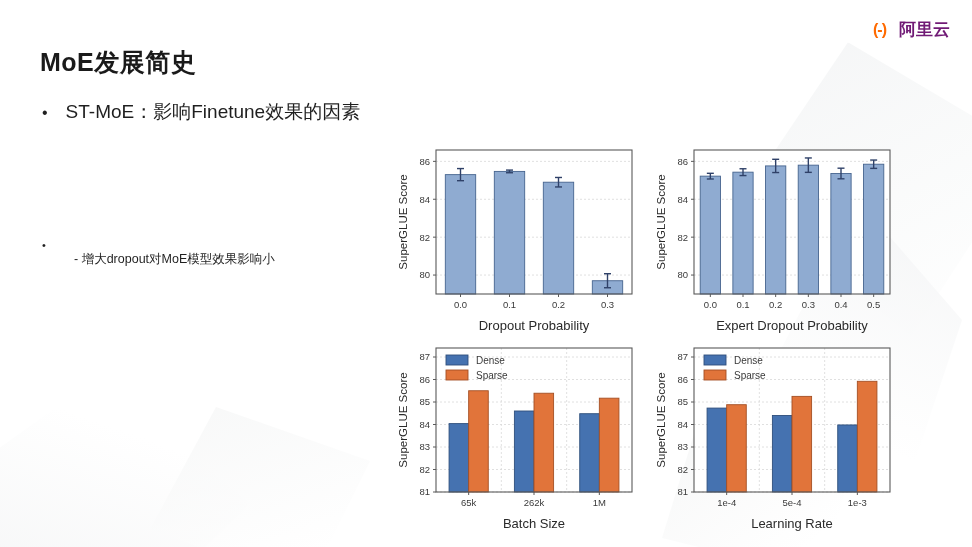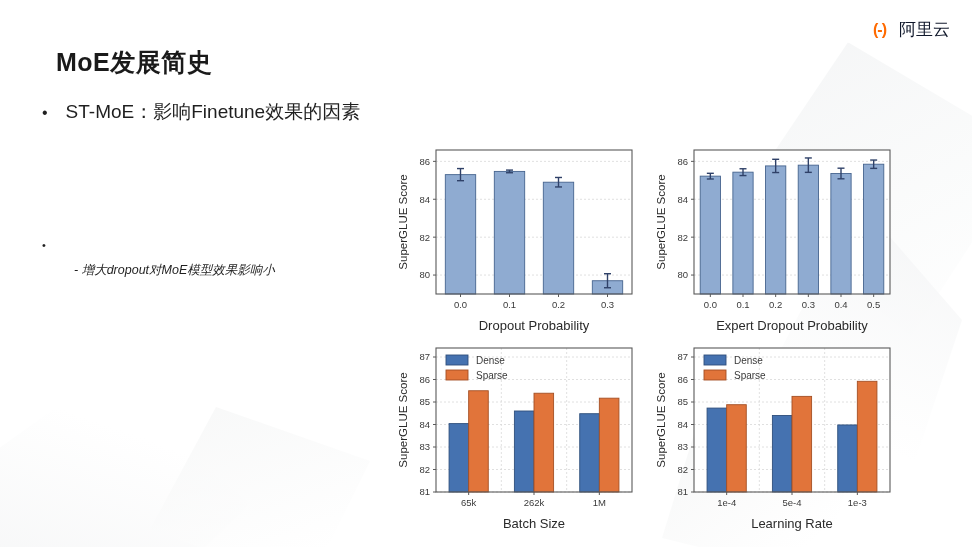--- a/index.html
+++ b/index.html
@@ -60,47 +60,46 @@
     position: absolute; right: 22px; top: 18px;
     display: flex; align-items: center; gap: 5px;
   }
   .logo-mark {
     width: 29px; height: 20px;
     display: flex; align-items: center; justify-content: center;
     color: #ff6a00; font-size: 16px; font-weight: bold;
     letter-spacing: -1px;
   }
   .logo-text {
-    color: #0f172a; font-size: 17px; font-weight: normal;
+    color: #701a75; font-size: 17px; font-weight: bold;
     letter-spacing: 0px;
   }
 
   
   .page-title {
     position: absolute; left: 40px; top: 46px;
     font-size: 25px; font-weight: bold; color: #1a1a1a;
     letter-spacing: .5px;
-    margin-left: 16px;
   }
   .bullet-l1 {
     position: absolute; left: 42px; top: 99px;
     display: flex; align-items: baseline; gap: 18px;
     font-size: 19px; color: #1f1f1f;
   }
   .bullet-l1 .dot { font-size: 16px; line-height: 1; }
 
   .sub-block { position: absolute; left: 42px; top: 240px; }
   .bullet-l2 {
     display: flex; align-items: baseline; gap: 18px;
     font-size: 13px; color: #1f1f1f;
   }
   .bullet-l2 .dot { font-size: 11px; line-height: 1; }
   .bullet-l3 {
-    margin-left: 32px; margin-top: 11px;
-    font-size: 12.5px; color: #1f1f1f; font-style: italic;
+    margin-left: 32px; 
+    font-size: 12.5px; color: #1f1f1f;
   }
 
   
   .chart { position: absolute; }
   .chart svg { display: block; }
 
   text { font-family: "Liberation Sans", sans-serif; fill: #3a3a3a; }
   .tick-lbl  { font-size: 9.5px; }
   .axis-lbl  { font-size: 13px; fill: #2a2a2a; }
   .ylab      { font-size: 11.5px; fill: #2a2a2a; }

